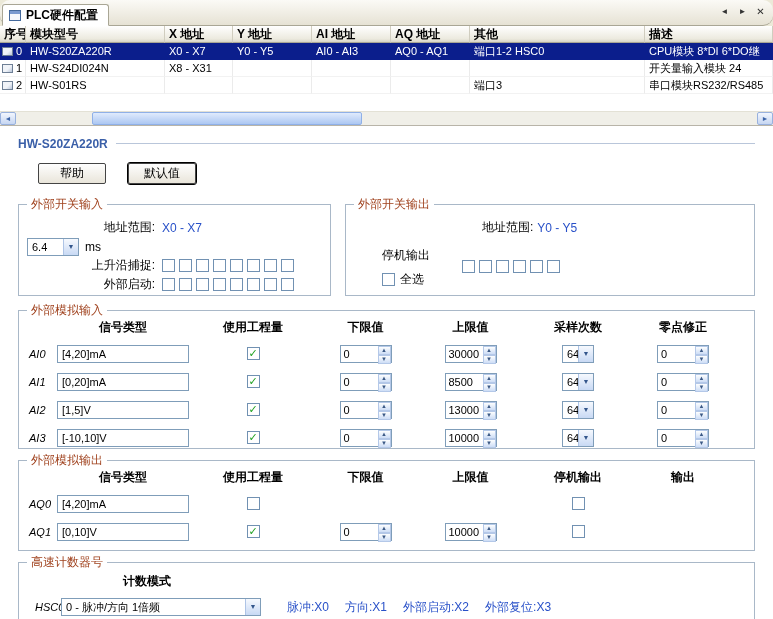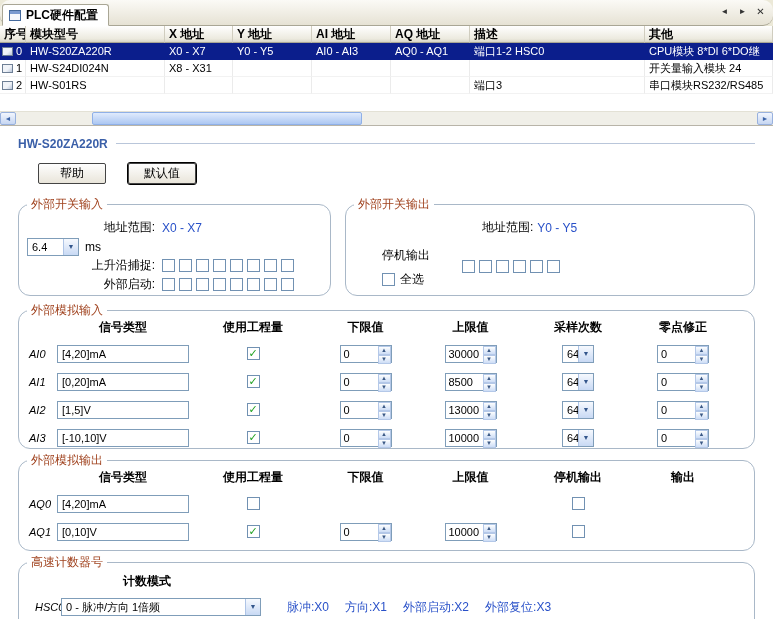--- a/index.html
+++ b/index.html
@@ -31,21 +31,21 @@
   .sb-thumb { position:absolute; left:92px; top:0; width:270px; height:13px; background:linear-gradient(#e0ebfd,#acc7f2); border:1px solid #8fb0e8; border-radius:2px; cursor:pointer; }
 
   
   .panel { flex:1; background:#fff; border-top:1px solid #b8b4a8; padding:10px 18px 0 18px; overflow:hidden; }
   .ptitle { display:flex; align-items:center; gap:8px; color:var(--panel-title,#3a5fa8); font-weight:bold; height:15px; }
   .ptitle .rule { flex:1; height:1px; background:#b9c6da; }
   .btn-row { margin-top:12px; padding-left:20px; display:flex; gap:22px; }
   .btn { width:68px; height:21px; font-size:12px; font-family:inherit; background:linear-gradient(#fefefe,#e9e5da); border:1px solid #444; border-radius:2px; padding:0; cursor:pointer; }
   .btn-default { outline:1px solid #000; }
 
-  .group { position:relative; border:1px solid #a9b8c8; border-radius:12px; background:#fff; }
+  .group { position:relative; border:1px solid #a9b8c8; border-radius:0; background:#fff; }
   .gtitle { position:absolute; top:-9px; left:8px; background:#fff; padding:0 4px; color:var(--group-title,#a0421e); line-height:16px; }
   .grp-row { display:flex; gap:14px; margin-top:20px; }
   .g-si { width:313px; height:92px; padding:13px 6px 0 8px; flex:0 0 auto; }
   .g-so { flex:1; height:92px; padding:13px 6px 0 8px; }
   .si-row { display:flex; align-items:center; height:19px; }
   .si-label { width:135px; text-align:right; padding-right:7px; flex:0 0 auto; }
   .blue { color:var(--value-blue,#2850c8); }
   .unit { margin-left:6px; }
   .cbrow { display:flex; gap:4px; align-items:center; }
   .cb { width:13px; height:13px; border:1px solid #7191b2; background:#fff; display:inline-flex; align-items:center; justify-content:center; font-size:11px; line-height:11px; font-weight:bold; color:var(--check-green,#1fa11f); flex:0 0 auto; cursor:pointer; }
@@ -96,22 +96,22 @@
   </div>
 
   <div class="tbl">
     <div class="thead">
       <div class="th">序号</div>
       <div class="th">模块型号</div>
       <div class="th">X 地址</div>
       <div class="th">Y 地址</div>
       <div class="th">AI 地址</div>
       <div class="th">AQ 地址</div>
+      <div class="th">其他</div>
       <div class="th">描述</div>
-      <div class="th">其他</div>
     </div>
 
     <div class="trow sel">
       <div class="td idx">
         <span class="mod-icon"></span>
         <span>0</span>
       </div>
       <div class="td">HW-S20ZA220R</div>
       <div class="td">X0 - X7</div>
       <div class="td">Y0 - Y5</div>

